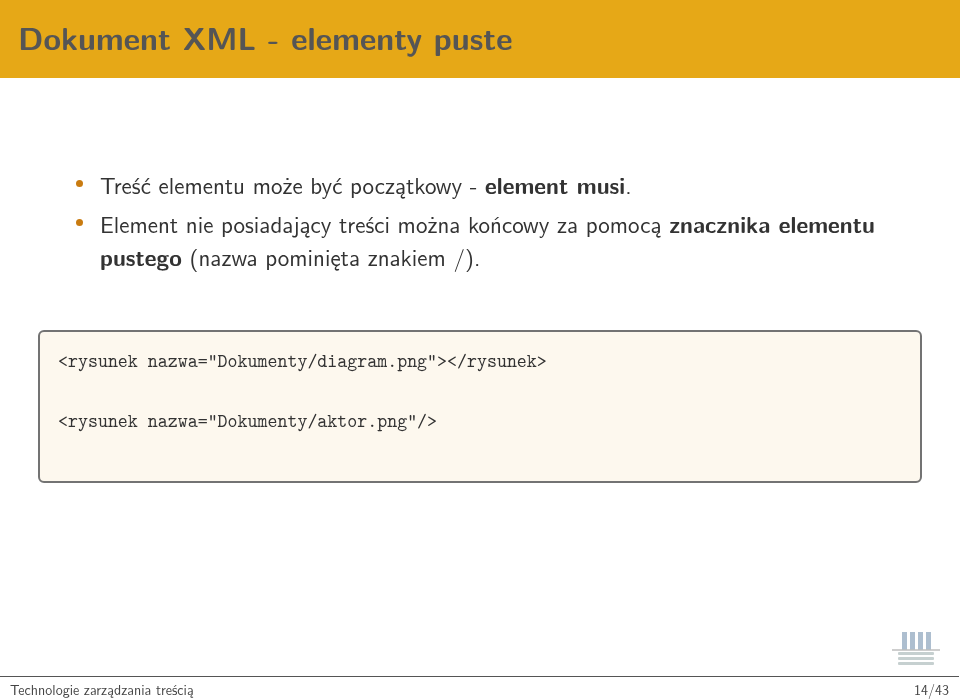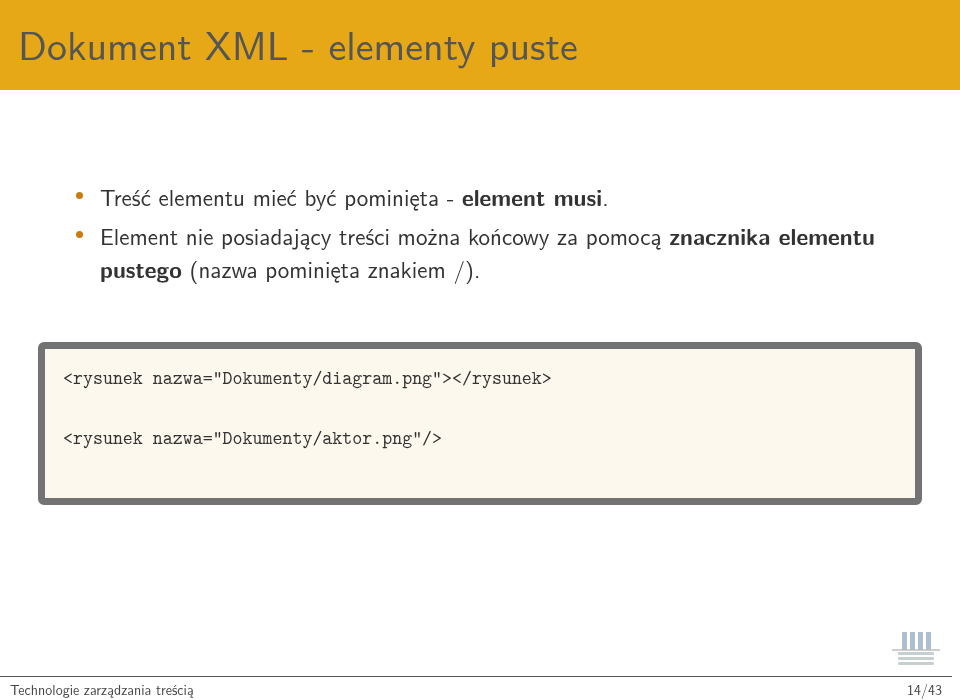--- a/index.html
+++ b/index.html
@@ -12,22 +12,22 @@
     overflow: hidden;
   }
   .slide {
     width: 100%;
     height: 100%;
     position: relative;
   }
   .title {
     background: #e6a817;
     color: #555;
-    font-size: 40px;
-    font-weight: 400;
+    font-size: 32px;
+    font-weight: 700;
     padding: 14px 18px 18px 18px;
     font-family: "Latin Modern Sans", "Noto Sans", sans-serif;
   }
   .content {
     padding: 90px 60px 20px 100px;
   }
   .bullets {
     list-style: none;
     font-size: 23px;
     color: #333;
@@ -45,37 +45,37 @@
     top: 12px;
     width: 7px;
     height: 7px;
     border-radius: 50%;
     background: #c97b10;
   }
   .bold { font-weight: 700; }
   .codebox {
     margin: 30px 38px 0 38px;
     background: #fdf8ee;
-    border: 7px solid #737373;
+    border: 2px solid #737373;
     border-radius: 6px;
     padding: 14px 18px;
     font-family: "Latin Modern Mono", "Courier New", monospace;
     font-size: 19px;
     color: #333;
     line-height: 1.6;
     white-space: pre-wrap;
   }
   .codebox .cline {
     display: block;
   }
   .footer {
     position: absolute;
     bottom: 0;
     left: 0;
-    right: 8px;
+    right: 1px;
     height: 24px;
     border-top: 1px solid #555;
     display: flex;
     justify-content: space-between;
     align-items: center;
     padding: 0 10px;
     font-size: 14px;
     color: #444;
   }
   .logo {
@@ -90,21 +90,21 @@
 </style>
 </head>
 <body>
 <div class="slide">
 
   <div class="title">Dokument XML - elementy puste</div>
 
   <div class="content">
     <ul class="bullets">
       <li>
-        <span>Treść elementu mieć być pominięta - </span><span class="bold">element musi</span><span>.</span>
+        <span>Treść elementu może być początkowy - </span><span class="bold">element musi</span><span>.</span>
       </li>
       <li>
         <span>Element nie posiadający treści można końcowy za pomocą </span><span class="bold">znacznika elementu pustego</span><span> (nazwa pominięta znakiem /).</span>
       </li>
     </ul>
   </div>
 
   <div class="codebox"><span class="cline">&lt;rysunek nazwa="Dokumenty/diagram.png"&gt;&lt;/rysunek&gt;</span>
 <span class="cline">&lt;rysunek nazwa="Dokumenty/aktor.png"/&gt;</span>
 </div>

